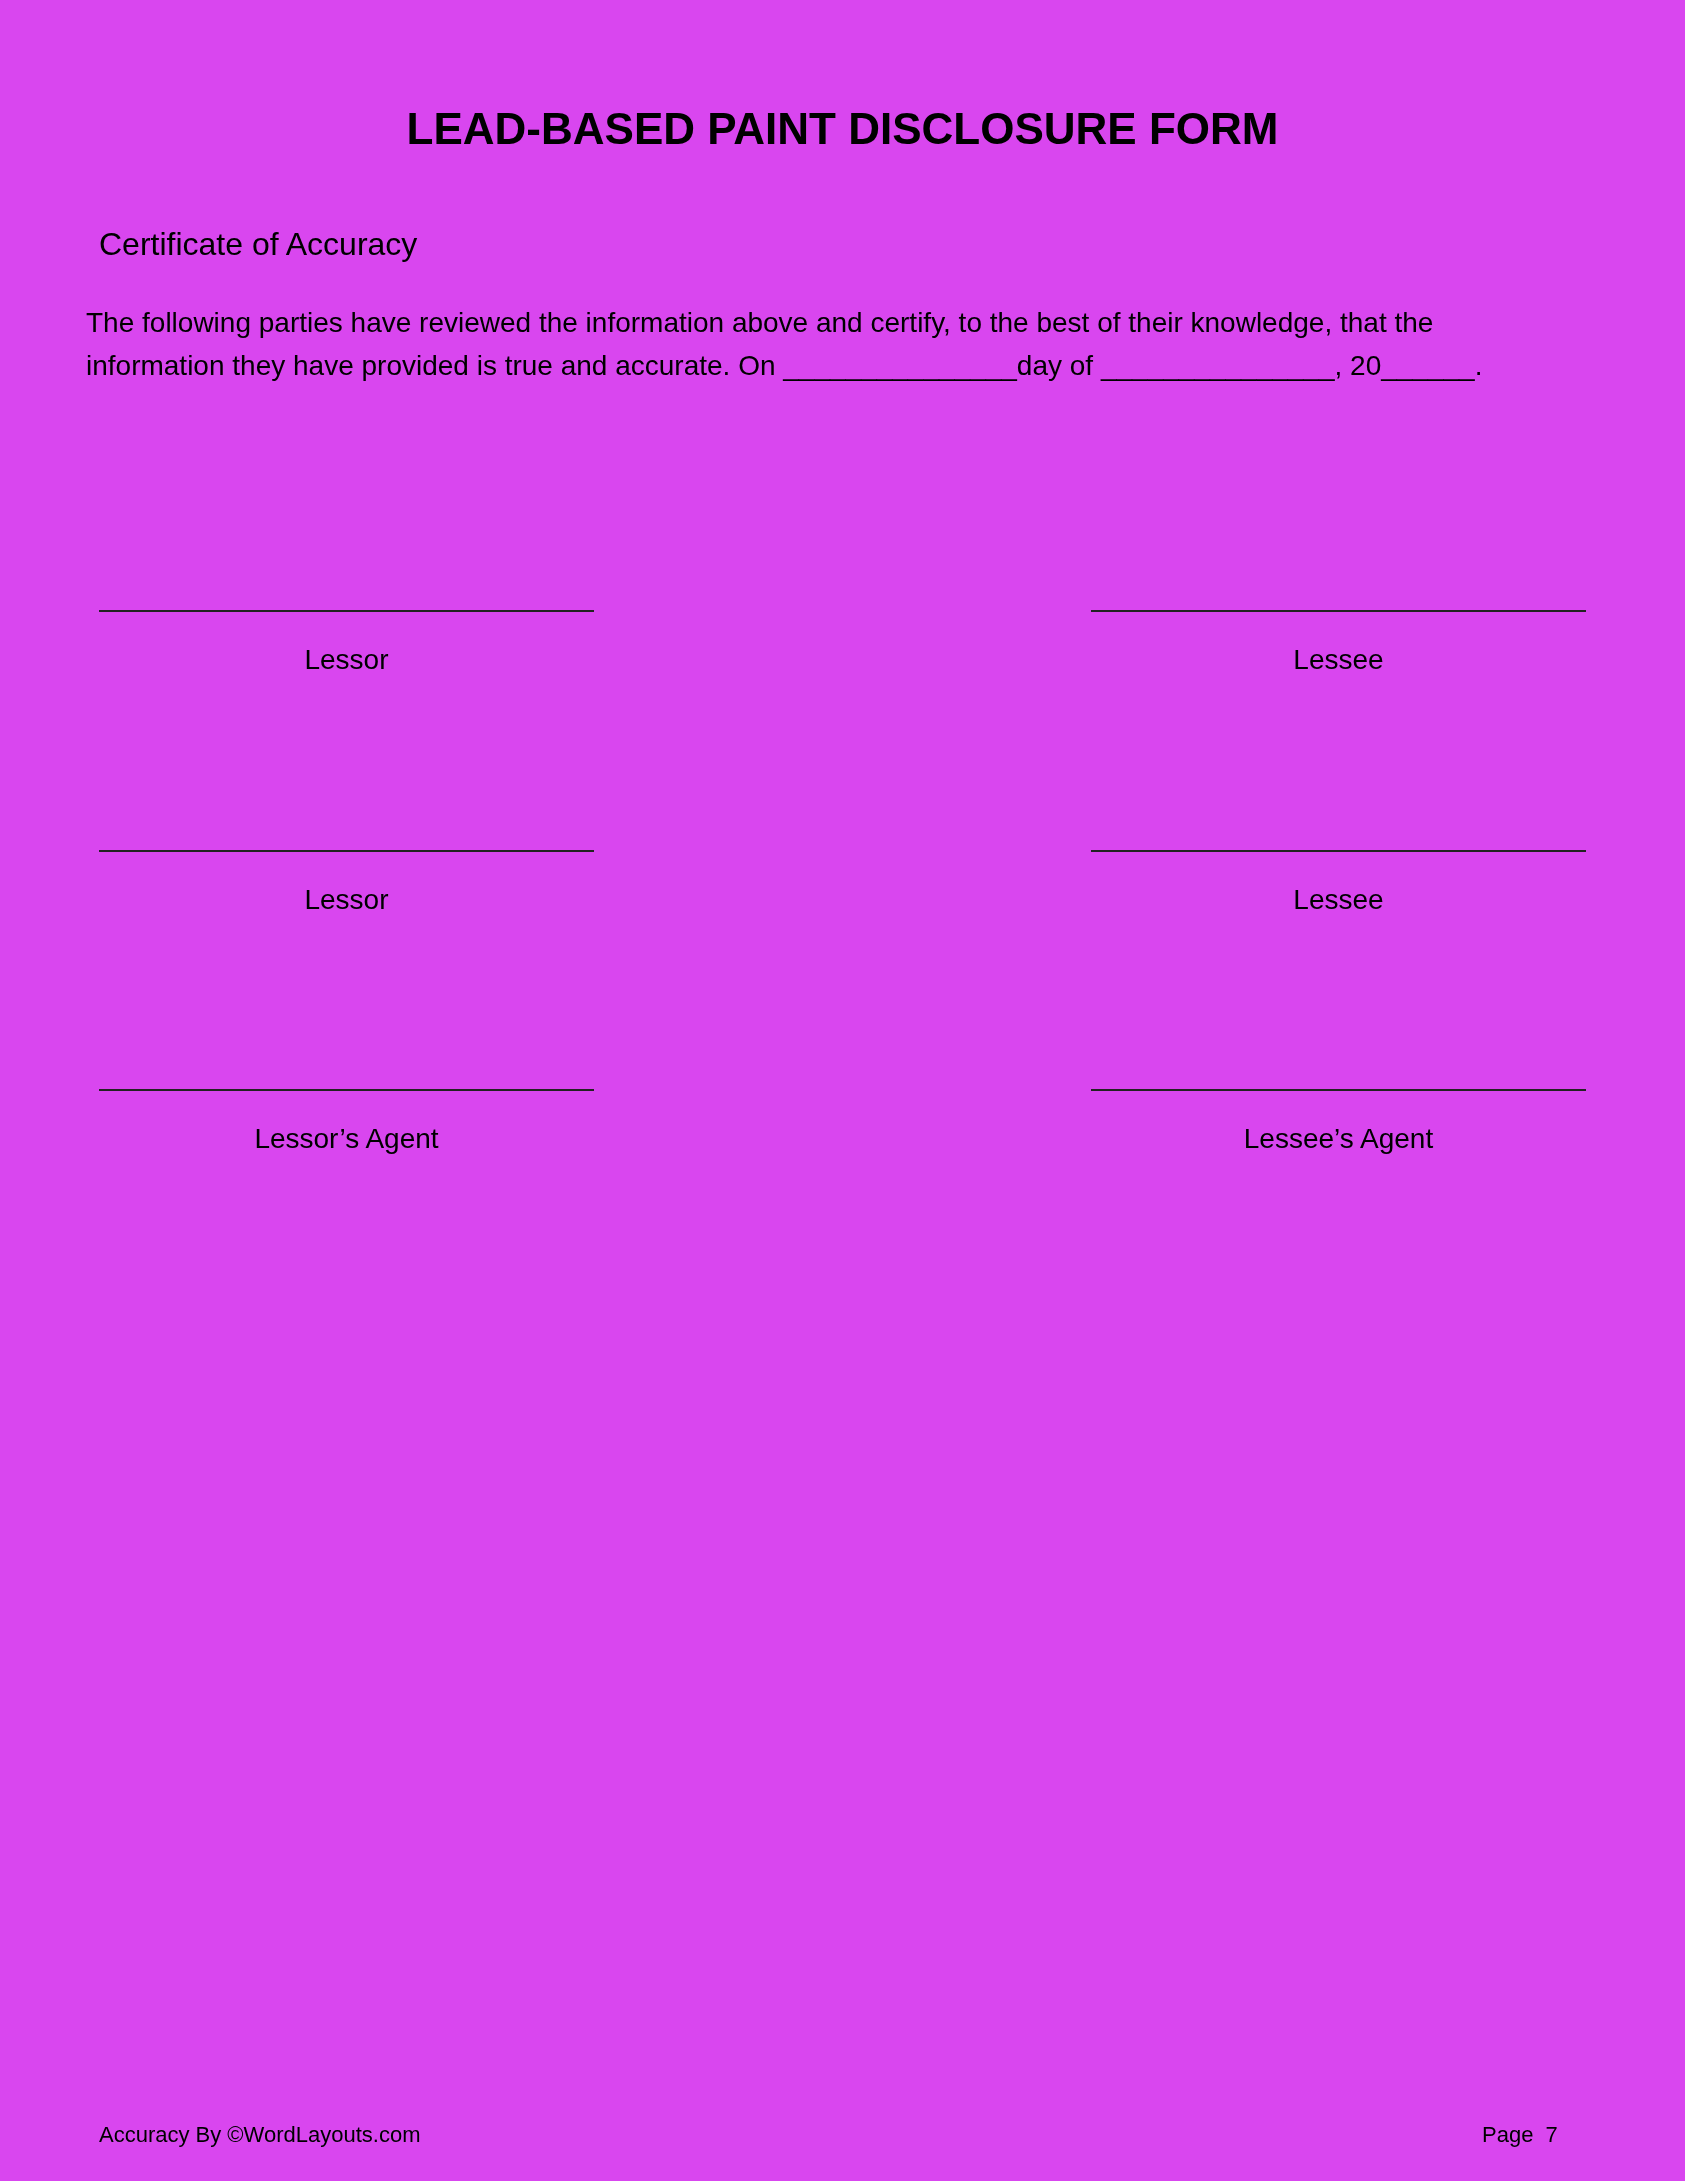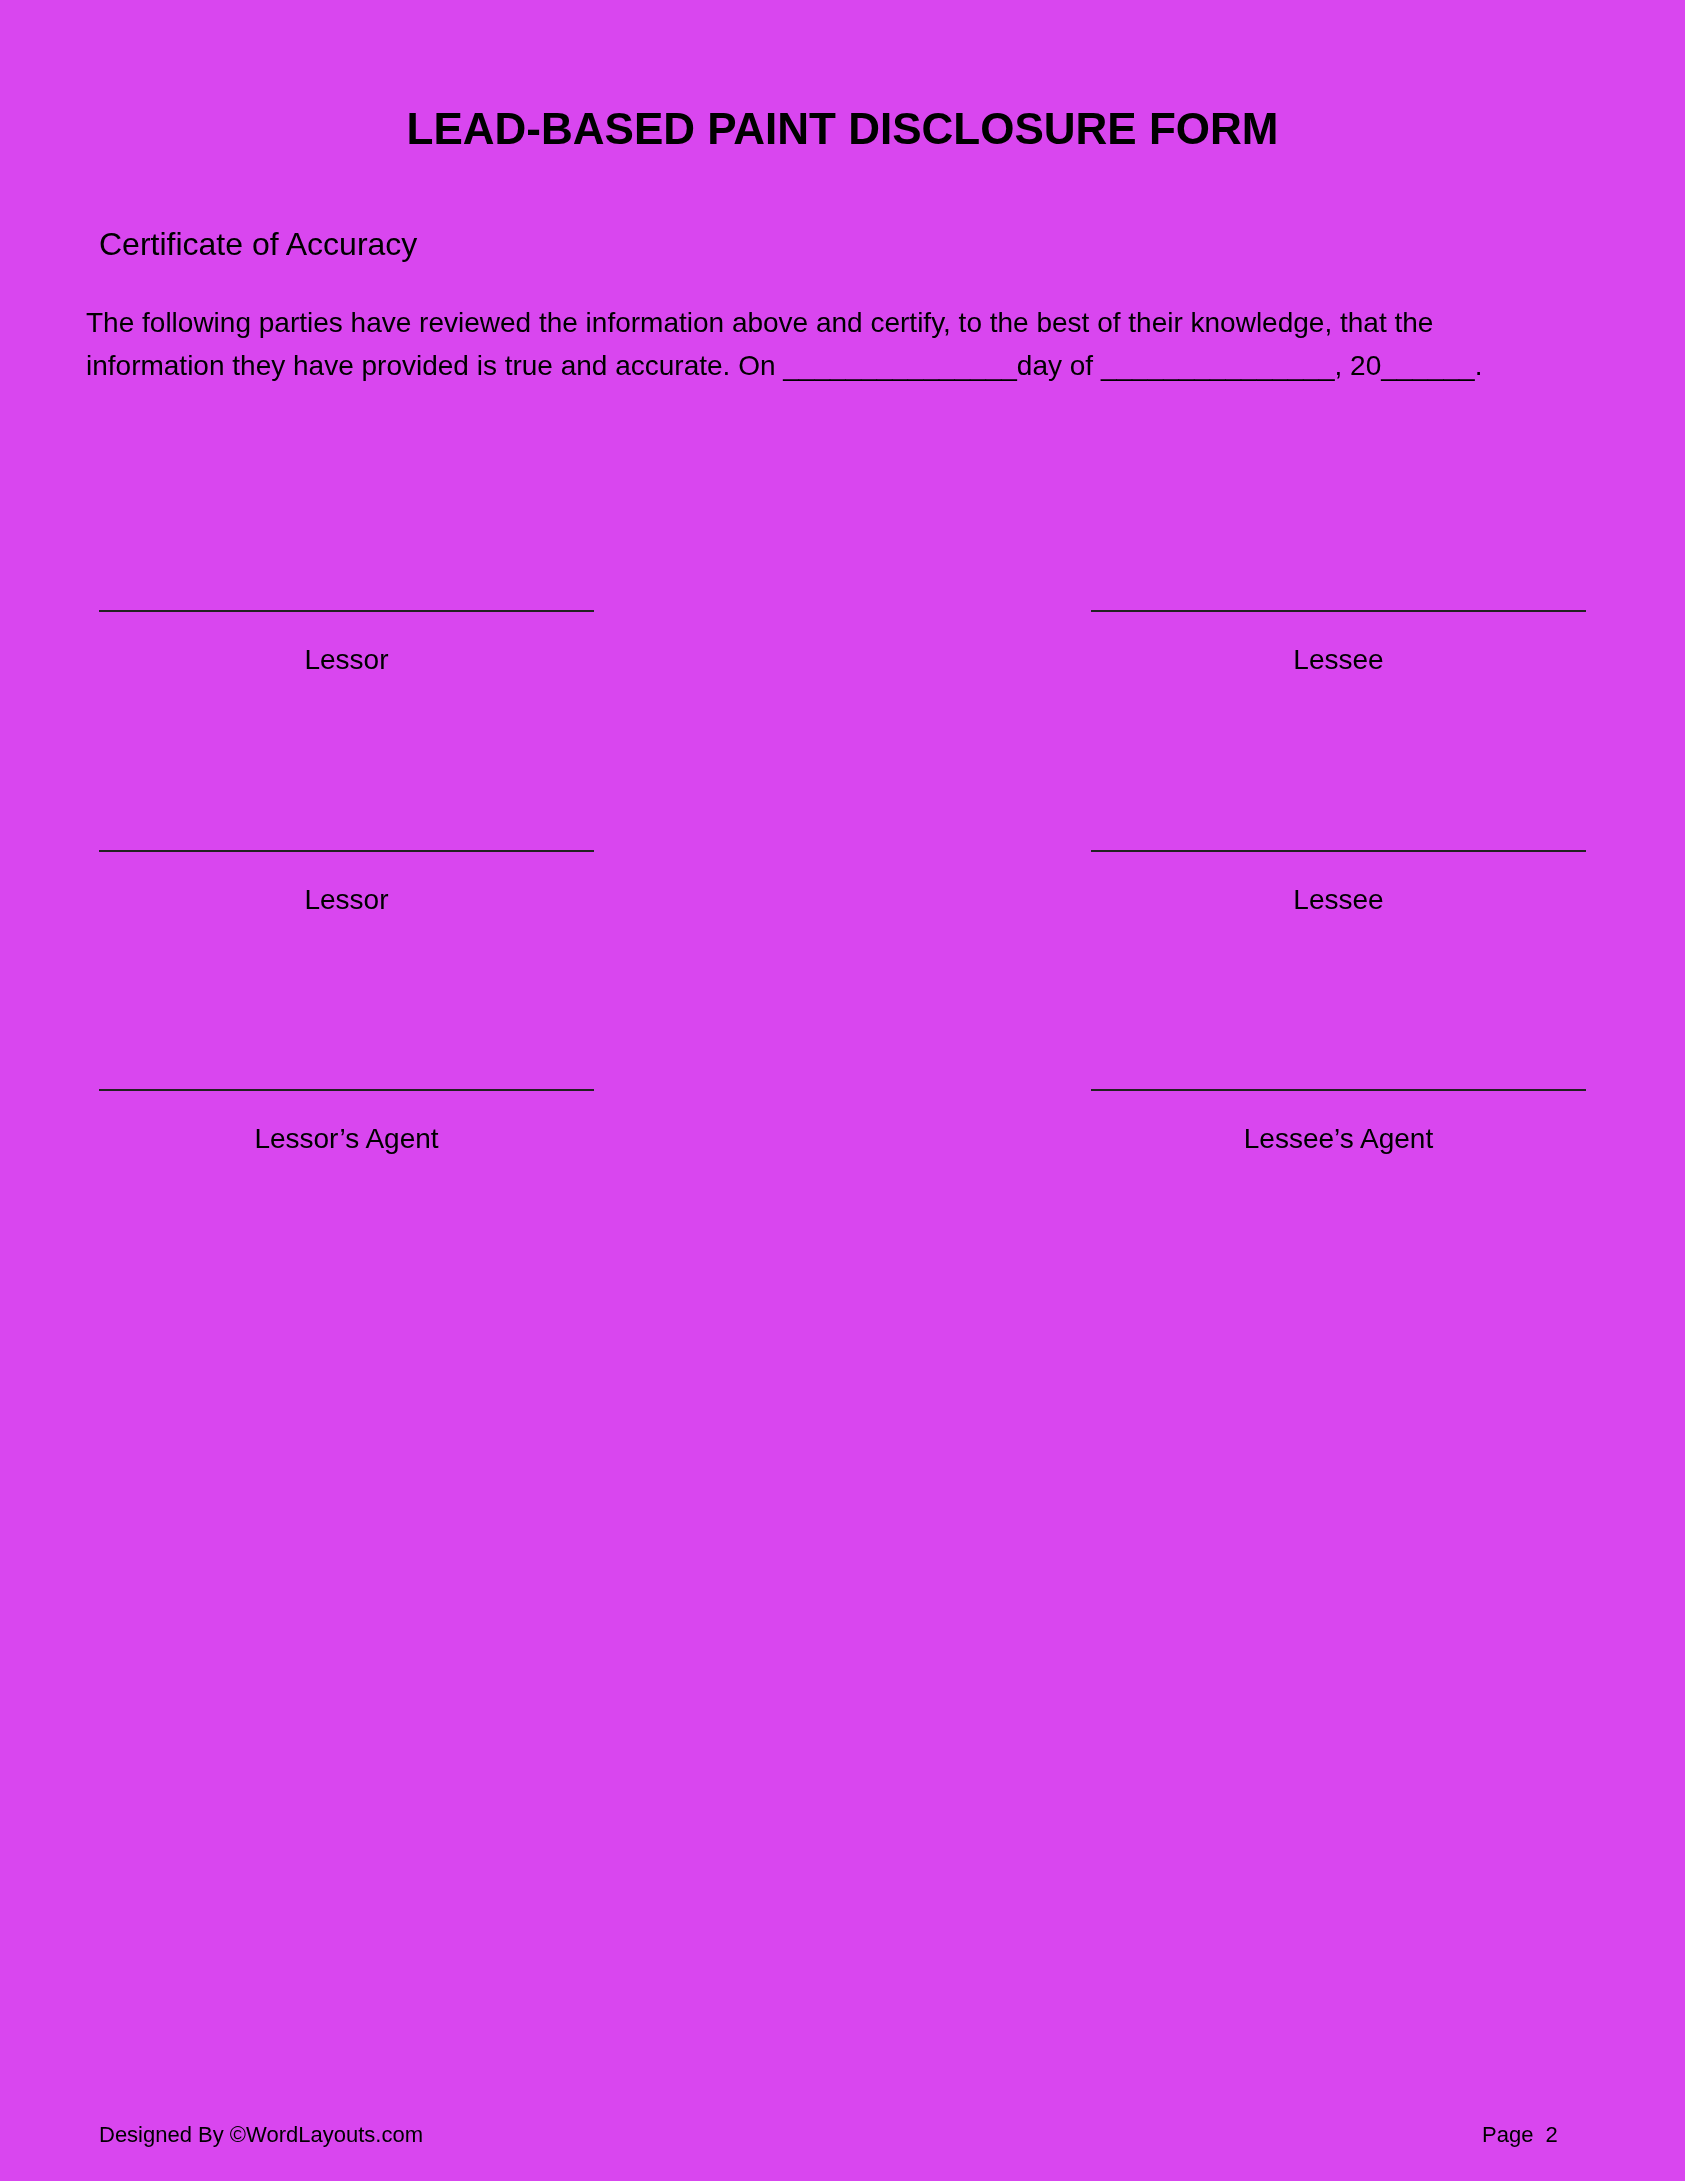--- a/index.html
+++ b/index.html
@@ -44,16 +44,16 @@
 
   <div class="sig" style="left:99px; top:1089px;">
     <div class="line"></div>
     <div class="label">Lessor’s Agent</div>
   </div>
   <div class="sig" style="left:1091px; top:1089px;">
     <div class="line"></div>
     <div class="label">Lessee’s Agent</div>
   </div>
 
-  <div class="footer-left">Designed By ©WordLayouts.com</div>
-  <div class="footer-right">Page  2</div>
+  <div class="footer-left">Accuracy By ©WordLayouts.com</div>
+  <div class="footer-right">Page  7</div>
 </div>
 
 
 </body></html>

